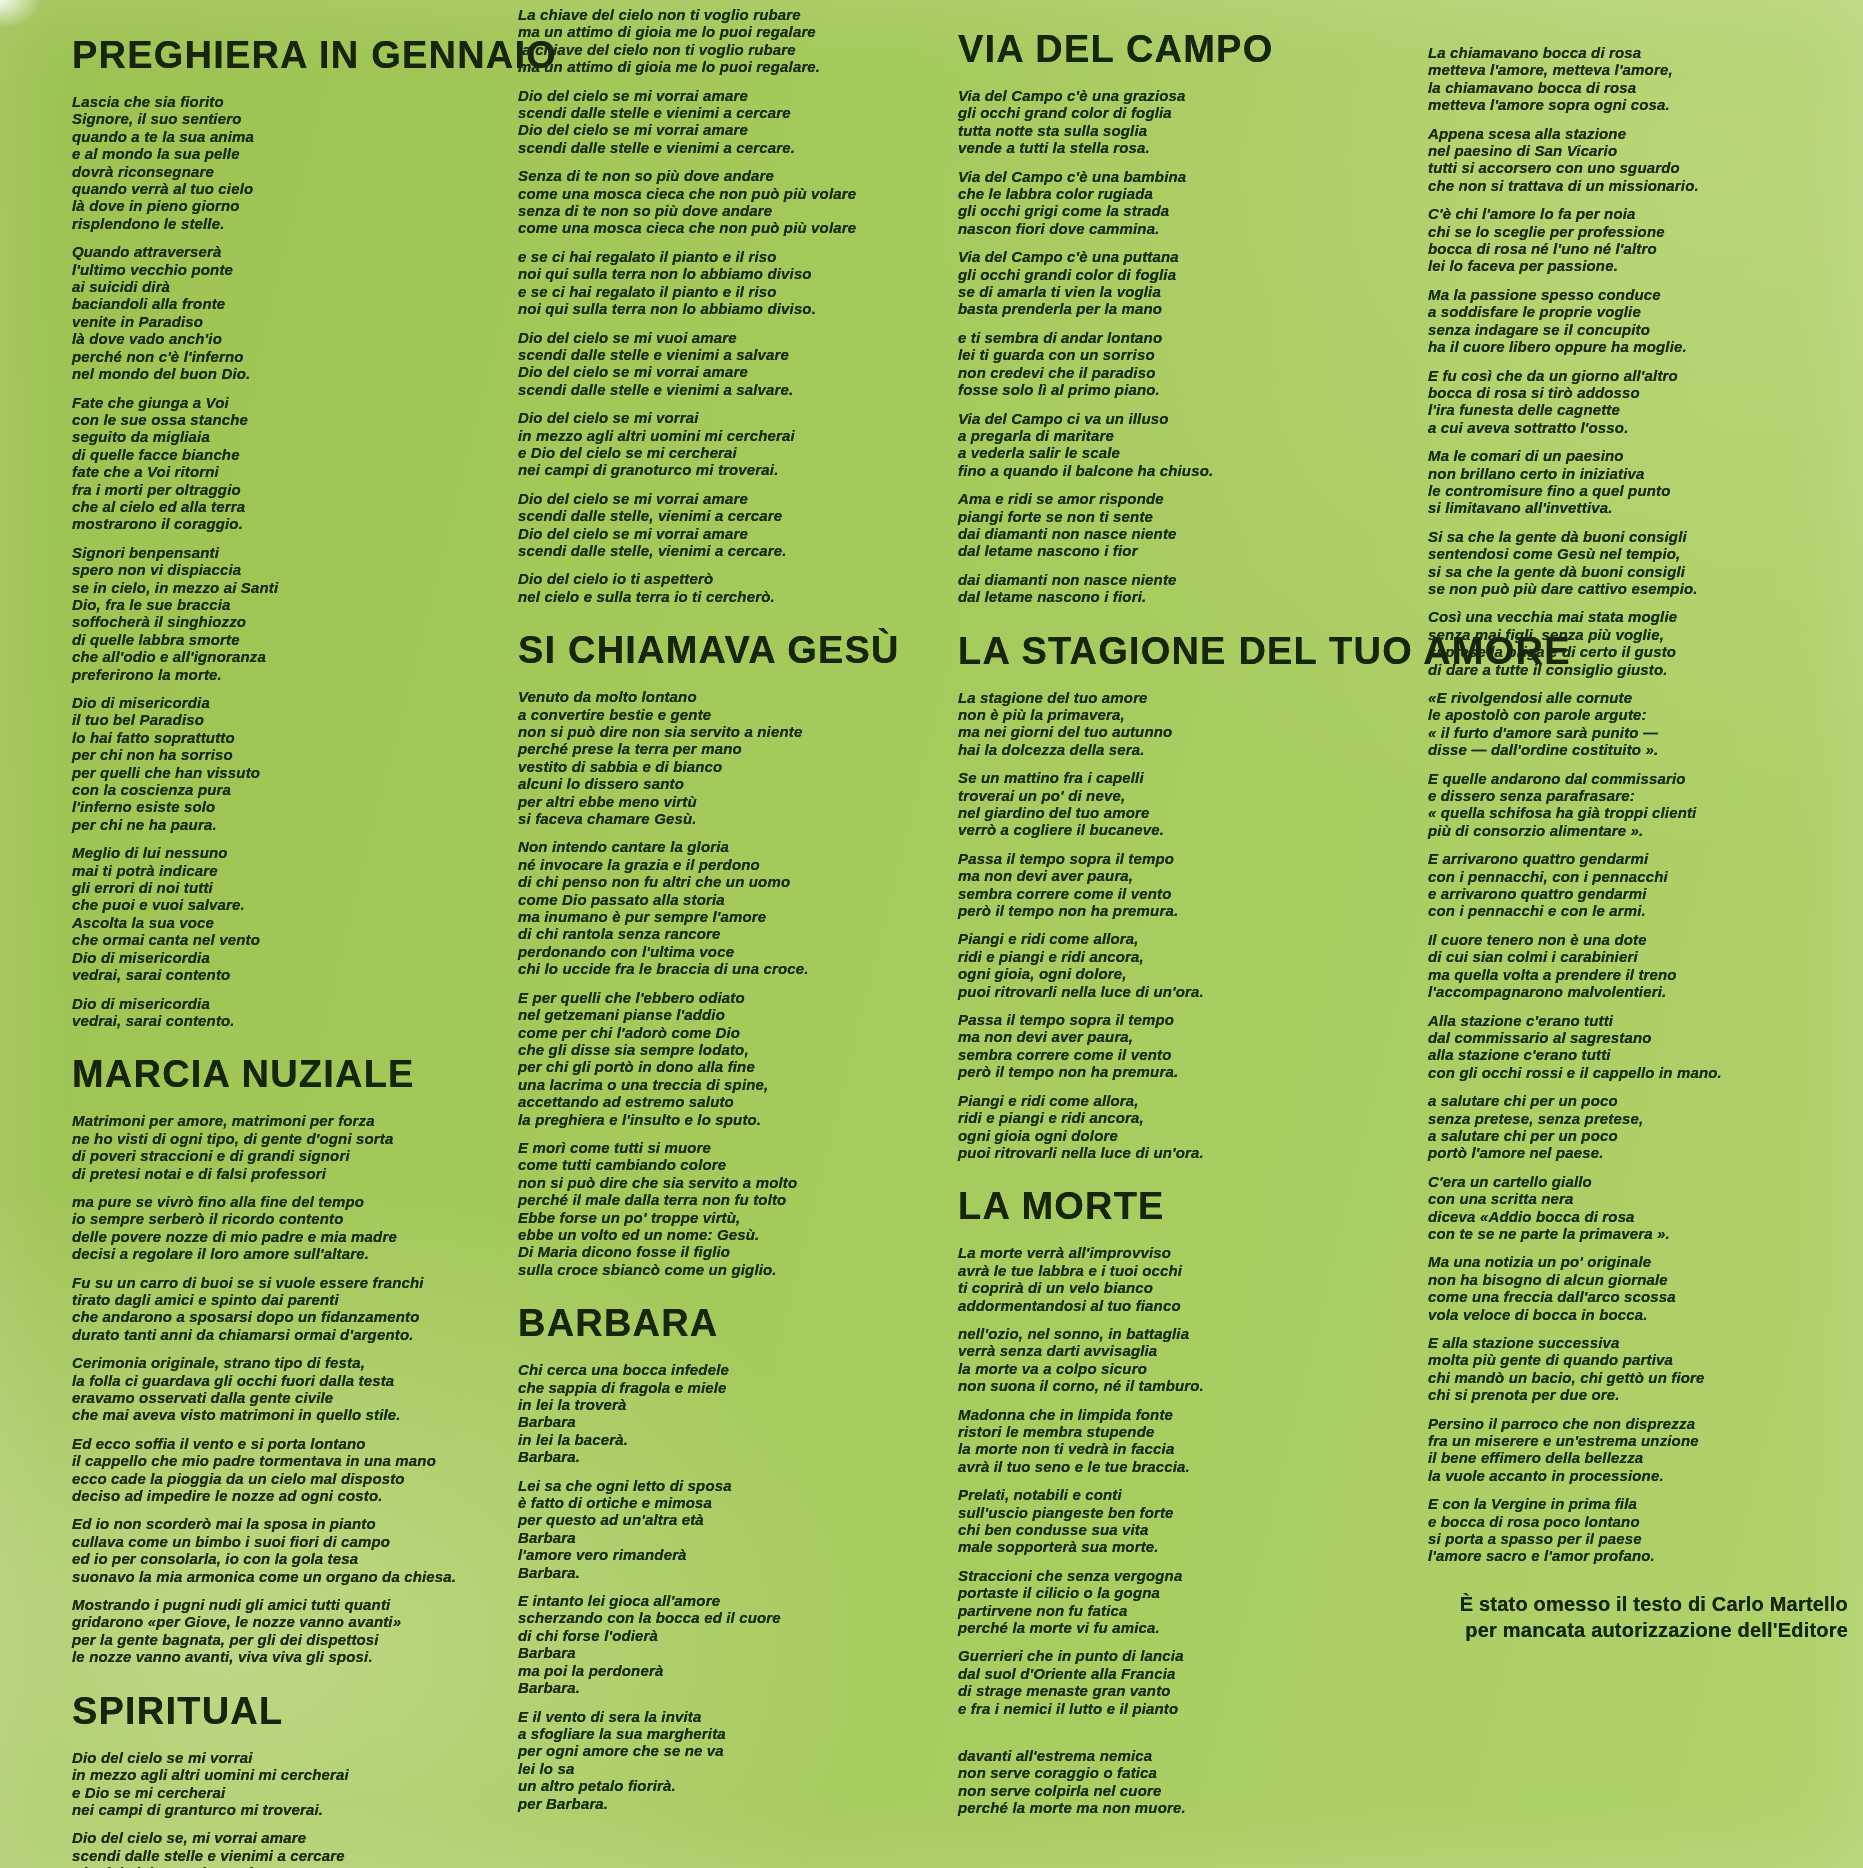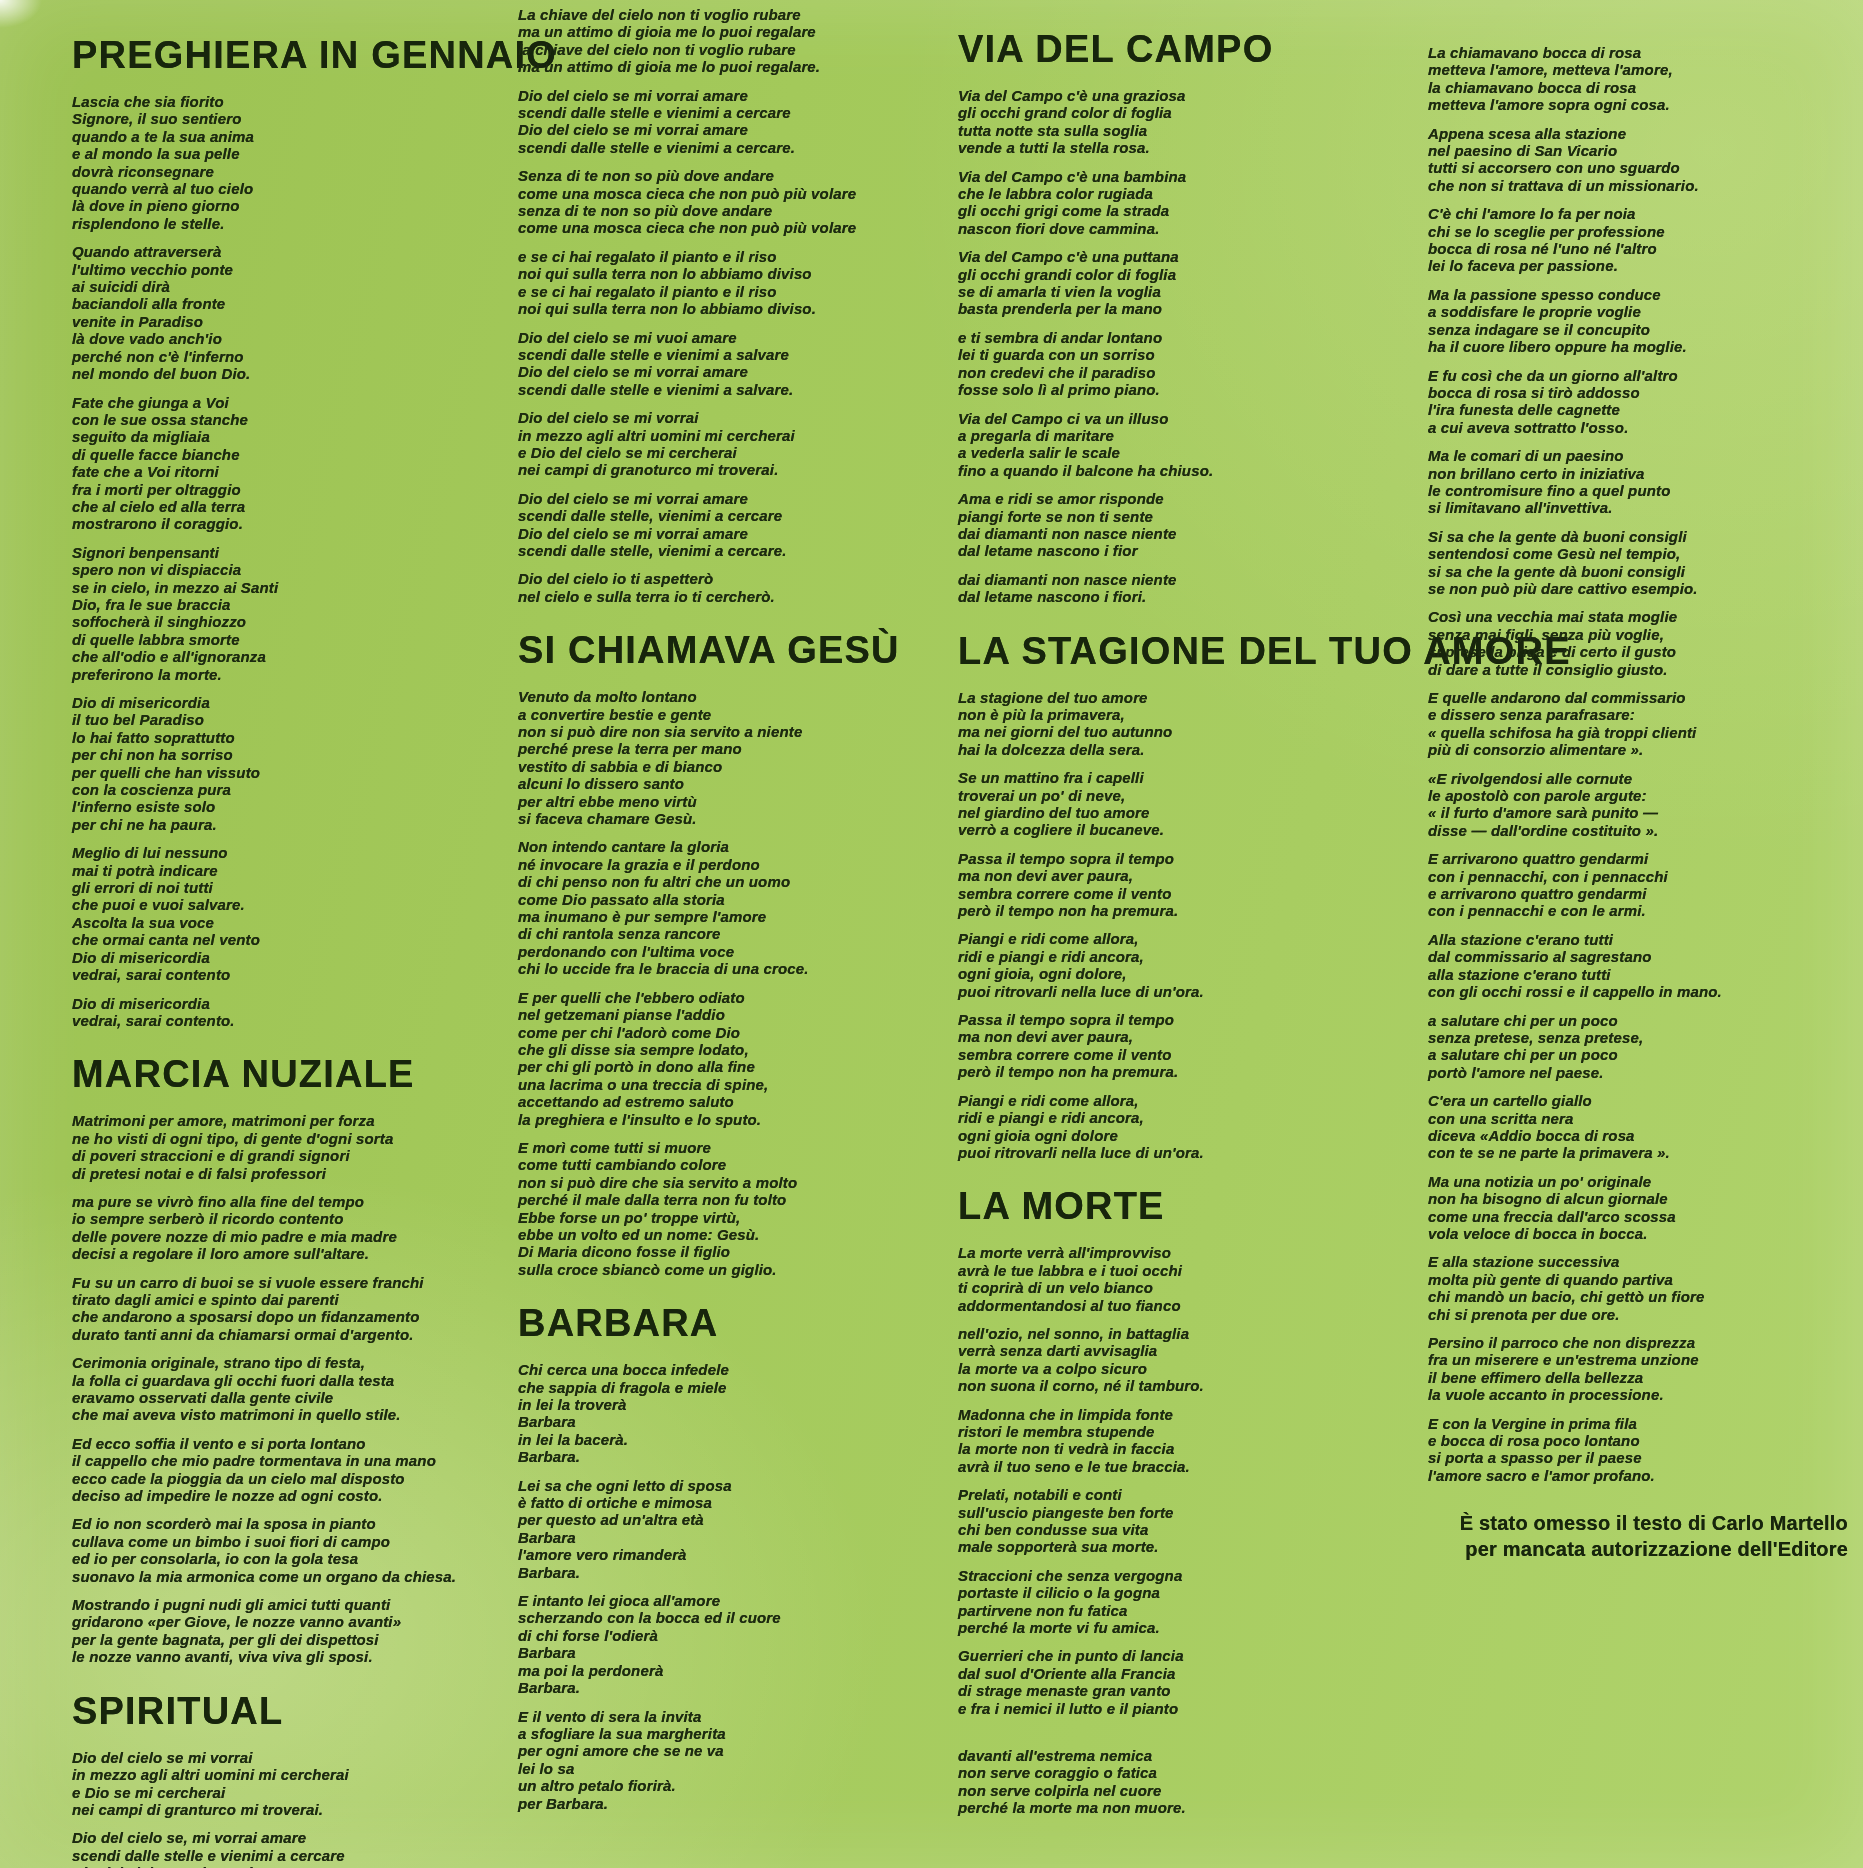--- a/index.html
+++ b/index.html
@@ -121,23 +121,24 @@
     </div>
     <div class="column" style="left: 1428px; top: 44px; width: 420px;">
       <p class="stanza"><span>La chiamavano bocca di rosa</span><br><span>metteva l'amore, metteva l'amore,</span><br><span>la chiamavano bocca di rosa</span><br><span>metteva l'amore sopra ogni cosa.</span></p>
       <p class="stanza"><span>Appena scesa alla stazione</span><br><span>nel paesino di San Vicario</span><br><span>tutti si accorsero con uno sguardo</span><br><span>che non si trattava di un missionario.</span></p>
       <p class="stanza"><span>C'è chi l'amore lo fa per noia</span><br><span>chi se lo sceglie per professione</span><br><span>bocca di rosa né l'uno né l'altro</span><br><span>lei lo faceva per passione.</span></p>
       <p class="stanza"><span>Ma la passione spesso conduce</span><br><span>a soddisfare le proprie voglie</span><br><span>senza indagare se il concupito</span><br><span>ha il cuore libero oppure ha moglie.</span></p>
       <p class="stanza"><span>E fu così che da un giorno all'altro</span><br><span>bocca di rosa si tirò addosso</span><br><span>l'ira funesta delle cagnette</span><br><span>a cui aveva sottratto l'osso.</span></p>
       <p class="stanza"><span>Ma le comari di un paesino</span><br><span>non brillano certo in iniziativa</span><br><span>le contromisure fino a quel punto</span><br><span>si limitavano all'invettiva.</span></p>
       <p class="stanza"><span>Si sa che la gente dà buoni consigli</span><br><span>sentendosi come Gesù nel tempio,</span><br><span>si sa che la gente dà buoni consigli</span><br><span>se non può più dare cattivo esempio.</span></p>
       <p class="stanza"><span>Così una vecchia mai stata moglie</span><br><span>senza mai figli, senza più voglie,</span><br><span>si prese la briga e di certo il gusto</span><br><span>di dare a tutte il consiglio giusto.</span></p>
+      <p class="stanza"><span>«E rivolgendosi alle cornute</span><br><span>le apostolò con parole argute:</span><br><span>« il furto d'amore sarà punito —</span><br><span>disse — dall'ordine costituito ».</span></p>
       <p class="stanza"><span>E quelle andarono dal commissario</span><br><span>e dissero senza parafrasare:</span><br><span>« quella schifosa ha già troppi clienti</span><br><span>più di consorzio alimentare ».</span></p>
-      <p class="stanza"><span>«E rivolgendosi alle cornute</span><br><span>le apostolò con parole argute:</span><br><span>« il furto d'amore sarà punito —</span><br><span>disse — dall'ordine costituito ».</span></p>
       <p class="stanza"><span>E arrivarono quattro gendarmi</span><br><span>con i pennacchi, con i pennacchi</span><br><span>e arrivarono quattro gendarmi</span><br><span>con i pennacchi e con le armi.</span></p>
+      <p class="stanza"><span>Il cuore tenero non è una dote</span><br><span>di cui sian colmi i carabinieri</span><br><span>ma quella volta a prendere il treno</span><br><span>l'accompagnarono malvolentieri.</span></p>
       <p class="stanza"><span>Alla stazione c'erano tutti</span><br><span>dal commissario al sagrestano</span><br><span>alla stazione c'erano tutti</span><br><span>con gli occhi rossi e il cappello in mano.</span></p>
       <p class="stanza"><span>a salutare chi per un poco</span><br><span>senza pretese, senza pretese,</span><br><span>a salutare chi per un poco</span><br><span>portò l'amore nel paese.</span></p>
       <p class="stanza"><span>C'era un cartello giallo</span><br><span>con una scritta nera</span><br><span>diceva «Addio bocca di rosa</span><br><span>con te se ne parte la primavera ».</span></p>
       <p class="stanza"><span>Ma una notizia un po' originale</span><br><span>non ha bisogno di alcun giornale</span><br><span>come una freccia dall'arco scossa</span><br><span>vola veloce di bocca in bocca.</span></p>
       <p class="stanza"><span>E alla stazione successiva</span><br><span>molta più gente di quando partiva</span><br><span>chi mandò un bacio, chi gettò un fiore</span><br><span>chi si prenota per due ore.</span></p>
       <p class="stanza"><span>Persino il parroco che non disprezza</span><br><span>fra un miserere e un'estrema unzione</span><br><span>il bene effimero della bellezza</span><br><span>la vuole accanto in processione.</span></p>
       <p class="stanza"><span>E con la Vergine in prima fila</span><br><span>e bocca di rosa poco lontano</span><br><span>si porta a spasso per il paese</span><br><span>l'amore sacro e l'amor profano.</span></p>
       <div class="note"><span>È stato omesso il testo di Carlo Martello</span><br><span>per mancata autorizzazione dell'Editore</span></div>
     </div>
   </div>

